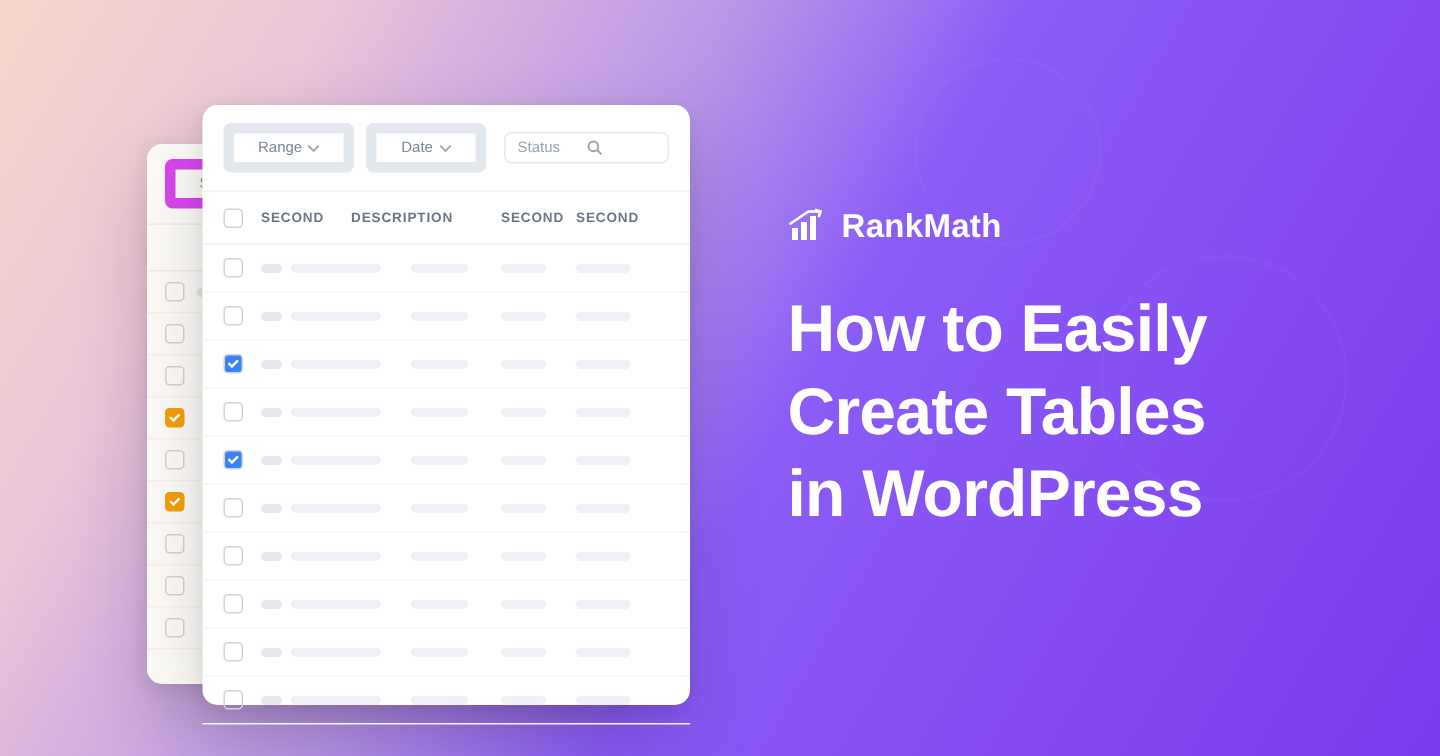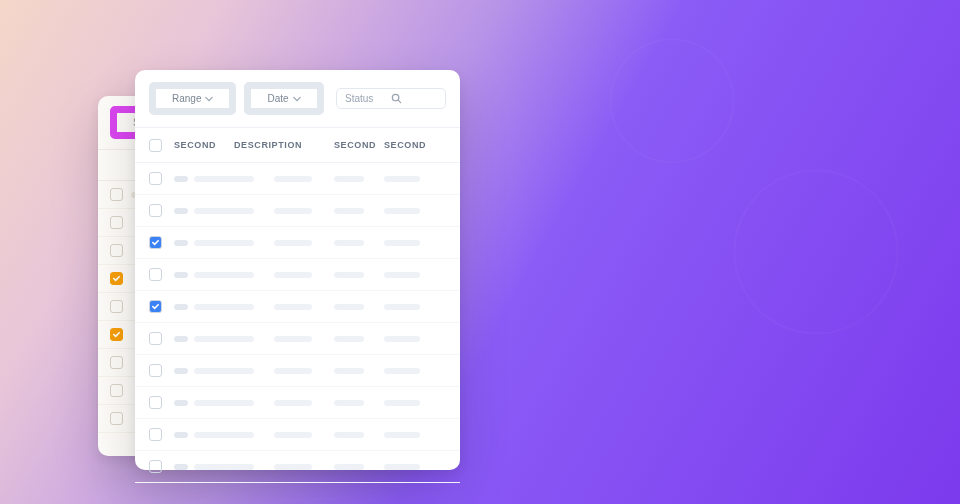--- a/index.html
+++ b/index.html
@@ -456,14 +456,31 @@
         <div class="td c3">
             <span class="sk dim" style="width:30px"></span>
           </div>
         <div class="td c4">
             <span class="sk dim" style="width:36px"></span>
           </div>
       </div>
     </div>
   </div>
 
+  <div class="right">
+    <div class="brand">
+      <svg width="26" height="26" viewBox="0 0 26 26">
+        <rect x="3" y="14" width="4" height="8" fill="#fff"></rect>
+        <rect x="9" y="10" width="4" height="12" fill="#fff"></rect>
+        <rect x="15" y="6" width="4" height="16" fill="#fff"></rect>
+        <path d="M2 11 L8 7 L14 3 L22 3" stroke="#fff" stroke-width="1.8" fill="none" stroke-linecap="round"></path>
+        <path d="M19 2 L22 3 L21 6" stroke="#fff" stroke-width="1.8" fill="none" stroke-linecap="round"></path>
+      </svg>
+      <span class="brand-text">RankMath</span>
+    </div>
+    <div class="headline">
+      <div>How to Easily</div>
+      <div>Create Tables</div>
+      <div>in WordPress</div>
+    </div>
+  </div>
 
 </div>
 
 </body></html>

